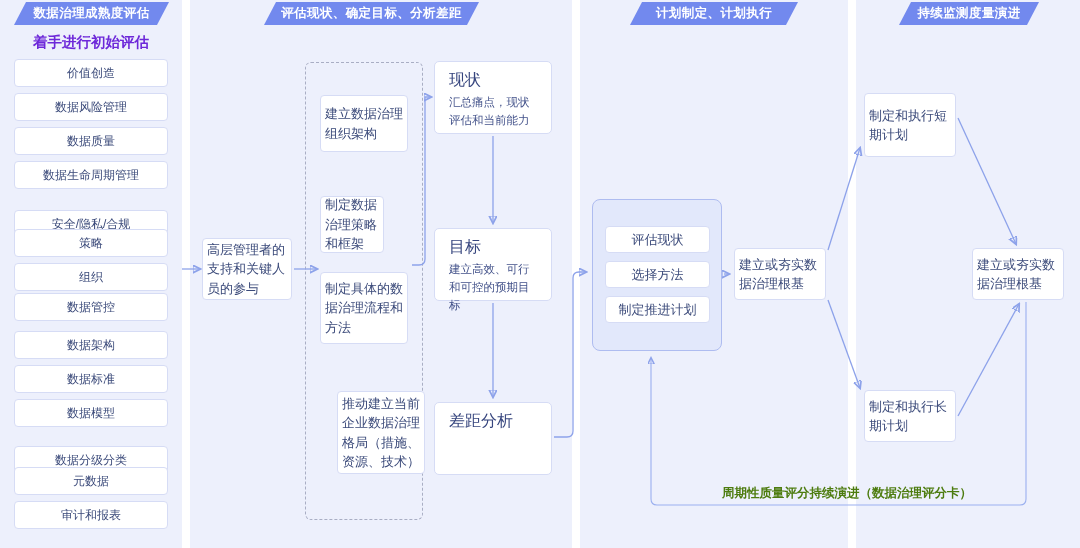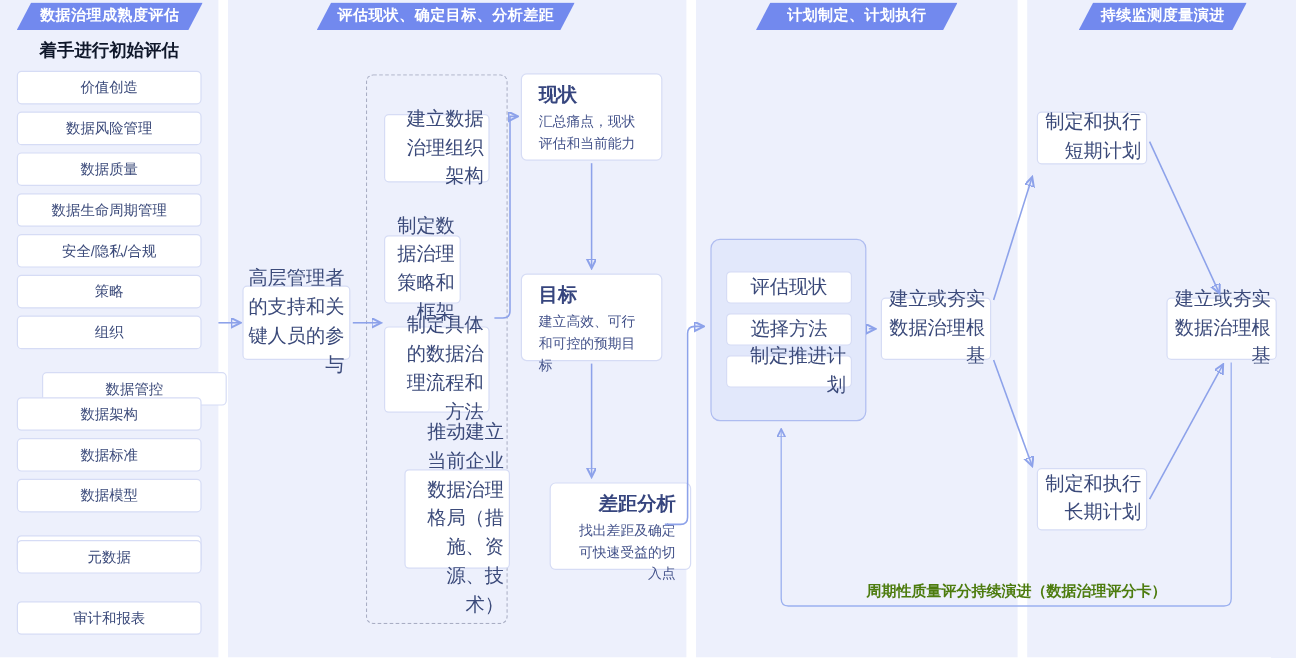--- a/index.html
+++ b/index.html
@@ -26,35 +26,35 @@
     font-size:12.5px;font-weight:bold;
     display:flex;align-items:center;justify-content:center;
     letter-spacing:.4px;
     white-space:nowrap;
     clip-path:polygon(12px 0, 100% 0, calc(100% - 12px) 100%, 0 100%);
   }
 
   
   .lane-title{
     position:absolute;
-    color:#0f172a;font-size:14.5px;font-weight:bold;
+    color:#6d28d9;font-size:14.5px;font-weight:bold;
     text-align:center;white-space:nowrap;
   }
 
   
   .card{
     position:absolute;
     background:#ffffff;
     border:1px solid #d6dcf5;
     border-radius:4px;
     box-sizing:border-box;
     display:flex;align-items:center;justify-content:center;
-    text-align:right;
+    text-align:left;
     color:#3b4a7a;
-    font-size:16px;
+    font-size:13px;
     line-height:1.5;
     padding:2px 4px;
   }
 
   
   .item{
     position:absolute;left:14px;width:154px;height:28px;
     background:#ffffff;border:1px solid #d6dcf5;border-radius:4px;
     box-sizing:border-box;
     display:flex;align-items:center;justify-content:center;
@@ -81,21 +81,21 @@
   
   .bigcard{
     position:absolute;
     background:#ffffff;
     border:1px solid #d6dcf5;
     border-radius:5px;
     box-sizing:border-box;
     padding:9px 12px 10px 14px;
   }
   .bigcard .h{
-    color:#36457e;font-size:16px;font-weight:bold;margin-bottom:5px;line-height:1.15;
+    color:#36457e;font-size:16px;font-weight:normal;margin-bottom:5px;line-height:1.15;
   }
   .bigcard .b{
     color:#43528a;font-size:11.5px;line-height:1.55;
   }
 
   
   .loop-label{
     position:absolute;
     color:#4d7c0f;font-size:12.5px;font-weight:bold;white-space:nowrap;
   }
@@ -118,29 +118,29 @@
   <div class="ribbon" style="left:264px;width:215px;">评估现状、确定目标、分析差距</div>
   <div class="ribbon" style="left:630px;width:168px;">计划制定、计划执行</div>
   <div class="ribbon" style="left:899px;width:140px;">持续监测度量演进</div>
 
   <div class="lane-title" style="left:0;top:33px;width:182px;">着手进行初始评估</div>
 
   <div class="item" style="top:59px;">价值创造</div>
   <div class="item" style="top:93px;">数据风险管理</div>
   <div class="item" style="top:127px;">数据质量</div>
   <div class="item" style="top:161px;">数据生命周期管理</div>
-  <div class="item" style="top:195px;">安全/隐私/合规</div>
+  <div class="item" style="top:210px;">安全/隐私/合规</div>
   <div class="item" style="top:229px;">策略</div>
   <div class="item" style="top:263px;">组织</div>
-  <div class="item" style="top:310px;margin-left:21px;">数据管控</div>
+  <div class="item" style="top:293px;">数据管控</div>
   <div class="item" style="top:331px;">数据架构</div>
   <div class="item" style="top:365px;">数据标准</div>
   <div class="item" style="top:399px;text-align:right;">数据模型</div>
   <div class="item" style="top:446px;">数据分级分类</div>
-  <div class="item" style="top:450px;">元数据</div>
+  <div class="item" style="top:467px;">元数据</div>
   <div class="item" style="top:501px;">审计和报表</div>
 
   <div class="card" style="left:202px;top:238px;width:90px;height:62px;">高层管理者的支持和关键人员的参与</div>
 
   <div class="dashed" style="left:305px;top:62px;width:118px;height:458px;"></div>
 
   <div class="card" style="left:320px;top:95px;width:88px;height:57px;">建立数据治理组织架构</div>
   <div class="card" style="left:320px;top:196px;width:64px;height:57px;">制定数据治理策略和框架</div>
   <div class="card" style="left:320px;top:272px;width:88px;height:72px;">制定具体的数据治理流程和方法</div>
   <div class="card" style="left:320px;top:391px;width:88px;height:83px;margin-left:17px;">推动建立当前企业数据治理格局（措施、资源、技术）</div>
@@ -148,34 +148,33 @@
   <div class="bigcard" style="left:434px;top:61px;width:118px;height:73px;">
     <div class="h">现状</div>
     <div class="b">汇总痛点，现状评估和当前能力</div>
   </div>
 
   <div class="bigcard" style="left:434px;top:228px;width:118px;height:73px;">
     <div class="h">目标</div>
     <div class="b">建立高效、可行和可控的预期目标</div>
   </div>
 
-  <div class="bigcard" style="left:458px;top:402px;width:118px;height:73px;text-align:right;">
+  <div class="bigcard" style="left:434px;top:402px;width:118px;height:73px;">
     <div class="h">差距分析</div>
-    <div class="b">找出差距及确定可快速受益的切入点</div>
   </div>
 
   <div class="group" style="left:592px;top:199px;width:130px;height:152px;"></div>
 
   <div class="card" style="left:605px;top:226px;width:105px;height:27px;">评估现状</div>
   <div class="card" style="left:605px;top:261px;width:105px;height:27px;">选择方法</div>
   <div class="card" style="left:605px;top:296px;width:105px;height:27px;">制定推进计划</div>
 
   <div class="card" style="left:734px;top:248px;width:92px;height:52px;">建立或夯实数据治理根基</div>
 
-  <div class="card" style="left:864px;top:93px;width:92px;height:44px;">制定和执行短期计划</div>
+  <div class="card" style="left:864px;top:93px;width:92px;height:64px;">制定和执行短期计划</div>
   <div class="card" style="left:864px;top:390px;width:92px;height:52px;">制定和执行长期计划</div>
   <div class="card" style="left:972px;top:248px;width:92px;height:52px;">建立或夯实数据治理根基</div>
 
   <div class="loop-label" style="left:722px;top:485px;">周期性质量评分持续演进（数据治理评分卡）</div>
 
   <svg class="edges" viewBox="0 0 1080 548">
     <defs>
       <marker id="ar" markerWidth="7" markerHeight="7" refX="5.6" refY="3" orient="auto">
         <path d="M0,0 L6,3 L0,6 z" fill="#8da2ea" stroke="none"></path>
       </marker>

